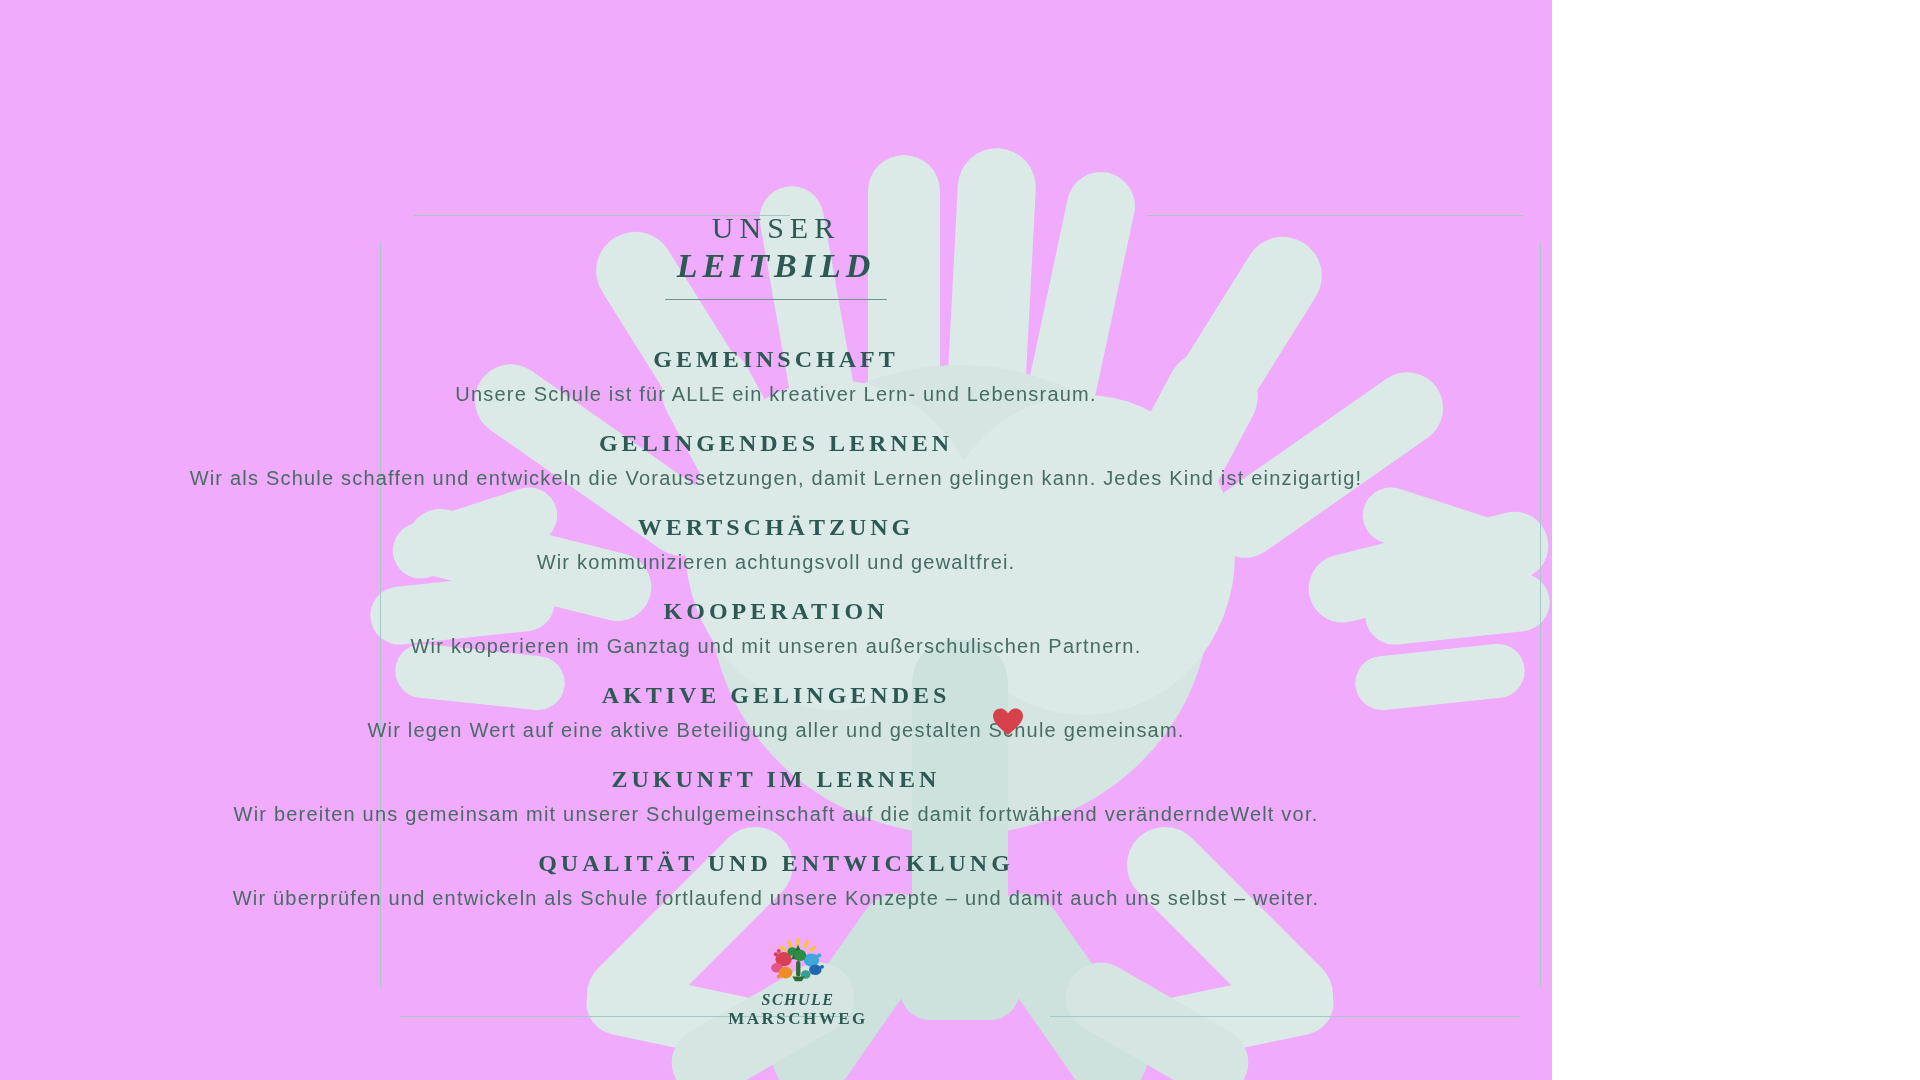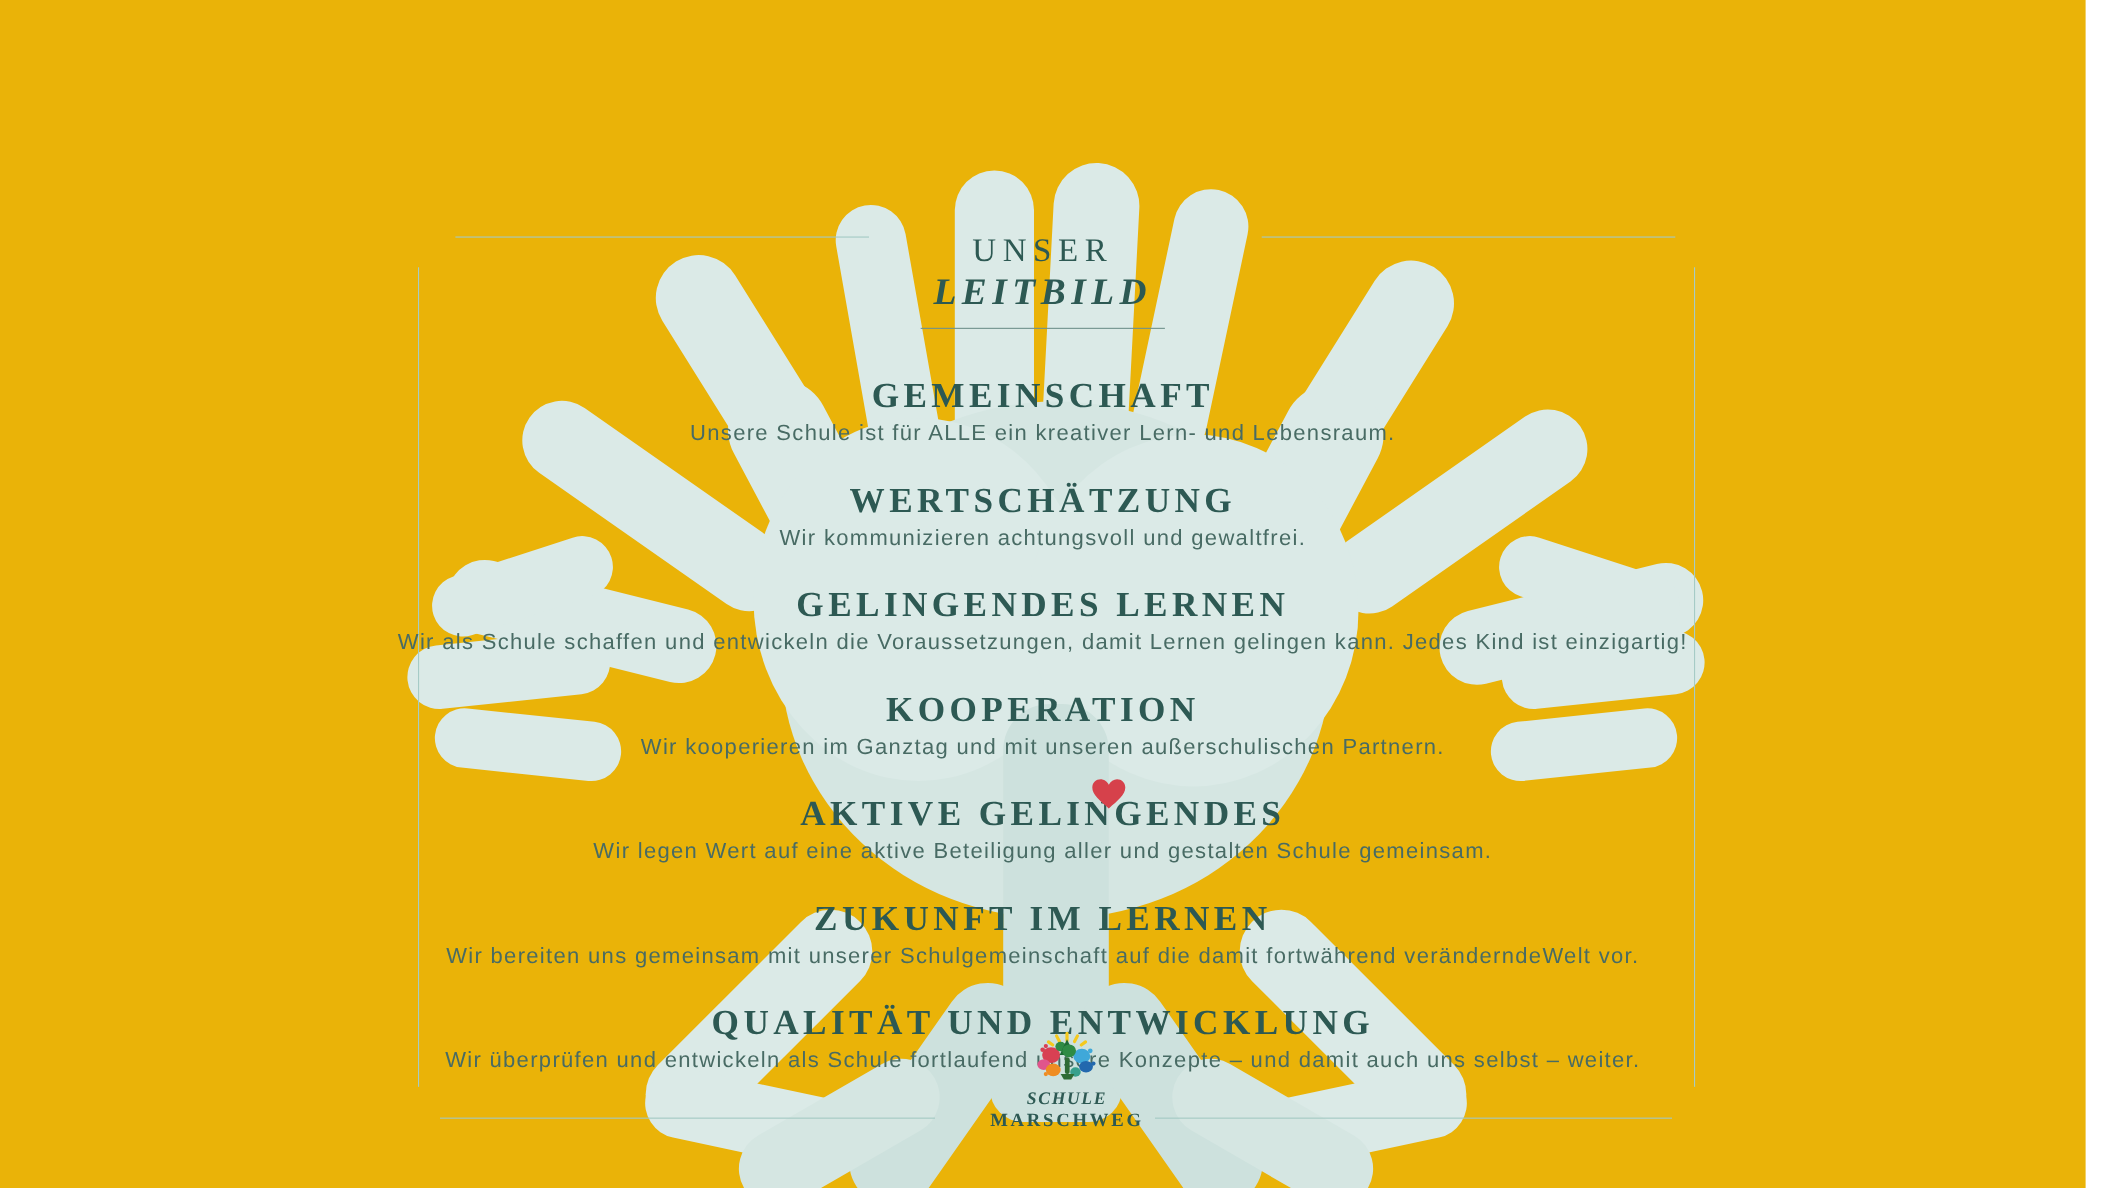--- a/index.html
+++ b/index.html
@@ -1,31 +1,31 @@
 <!DOCTYPE html>
 <html><head>
 <meta charset="utf-8">
 <style>
   html,body{margin:0;padding:0;background:#ffffff;}
-  #page{position:relative;width:1896px;height:1080px;overflow:hidden;background:#eab308;
+  #page{position:relative;width:1552px;height:1080px;overflow:hidden;background:#f0abfc;
         font-family:"Liberation Serif", serif;}
   
   #hands-art{position:absolute;left:0;top:0;width:1920px;height:1080px;}
   
   .vline{position:absolute;width:1px;background:#a6cbc6;}
   .hline{position:absolute;height:1px;background:#a3c9c4;}
   
   #content{position:absolute;left:0;right:0;top:210px;text-align:center;color:#2d5953;}
   .title-line1{font-size:30px;font-weight:400;letter-spacing:6px;line-height:36px;color:#2d5953;}
   .title-line2{font-size:34px;font-weight:700;letter-spacing:5px;line-height:40px;color:#2d5953;font-style:italic;}
   .title-underline{display:inline-block;width:222px;height:1px;background:#6f928c;margin-top:6px;}
   #sections{margin-top:40px;}
   .section{margin-bottom:22px;}
-  .section-title{font-size:32px;font-weight:700;letter-spacing:4px;line-height:30px;color:#2d5953;
-                 font-family:"Liberation Serif", serif;margin-top:33px;}
+  .section-title{font-size:24px;font-weight:700;letter-spacing:4px;line-height:30px;color:#2d5953;
+                 font-family:"Liberation Serif", serif;}
   .section-body{margin-top:8px;font-size:20px;line-height:24px;letter-spacing:1.2px;color:#486b64;
                 font-family:"Liberation Sans", sans-serif;}
   
   #heart{position:absolute;left:992px;top:707px;width:32px;height:30px;}
   
   #logo{position:absolute;left:0;right:0;top:938px;text-align:center;padding-left:44px;}
   #logo-burst{display:block;margin:0 auto;}
   .logo-line1{font-size:16px;font-weight:700;font-style:italic;letter-spacing:1.5px;color:#2d5953;line-height:19px;margin-top:2px;}
   .logo-line2{font-size:17px;font-weight:700;letter-spacing:2.5px;color:#2d5953;line-height:20px;}
 </style>
@@ -92,26 +92,26 @@
     <div class="title-line1">UNSER</div>
     <div class="title-line2">LEITBILD</div>
     <span class="title-underline"></span>
 
     <div id="sections">
       <div class="section">
         <div class="section-title">GEMEINSCHAFT</div>
         <div class="section-body">Unsere Schule ist für ALLE ein kreativer Lern- und Lebensraum.</div>
       </div>
       <div class="section">
+        <div class="section-title">GELINGENDES LERNEN</div>
+        <div class="section-body">Wir als Schule schaffen und entwickeln die Voraussetzungen, damit Lernen gelingen kann. Jedes Kind ist einzigartig!</div>
+      </div>
+      <div class="section">
         <div class="section-title">WERTSCHÄTZUNG</div>
         <div class="section-body">Wir kommunizieren achtungsvoll und gewaltfrei.</div>
-      </div>
-      <div class="section">
-        <div class="section-title">GELINGENDES LERNEN</div>
-        <div class="section-body">Wir als Schule schaffen und entwickeln die Voraussetzungen, damit Lernen gelingen kann. Jedes Kind ist einzigartig!</div>
       </div>
       <div class="section">
         <div class="section-title">KOOPERATION</div>
         <div class="section-body">Wir kooperieren im Ganztag und mit unseren außerschulischen Partnern.</div>
       </div>
       <div class="section">
         <div class="section-title">AKTIVE GELINGENDES</div>
         <div class="section-body">Wir legen Wert auf eine aktive Beteiligung aller und gestalten Schule gemeinsam.</div>
       </div>
       <div class="section">

